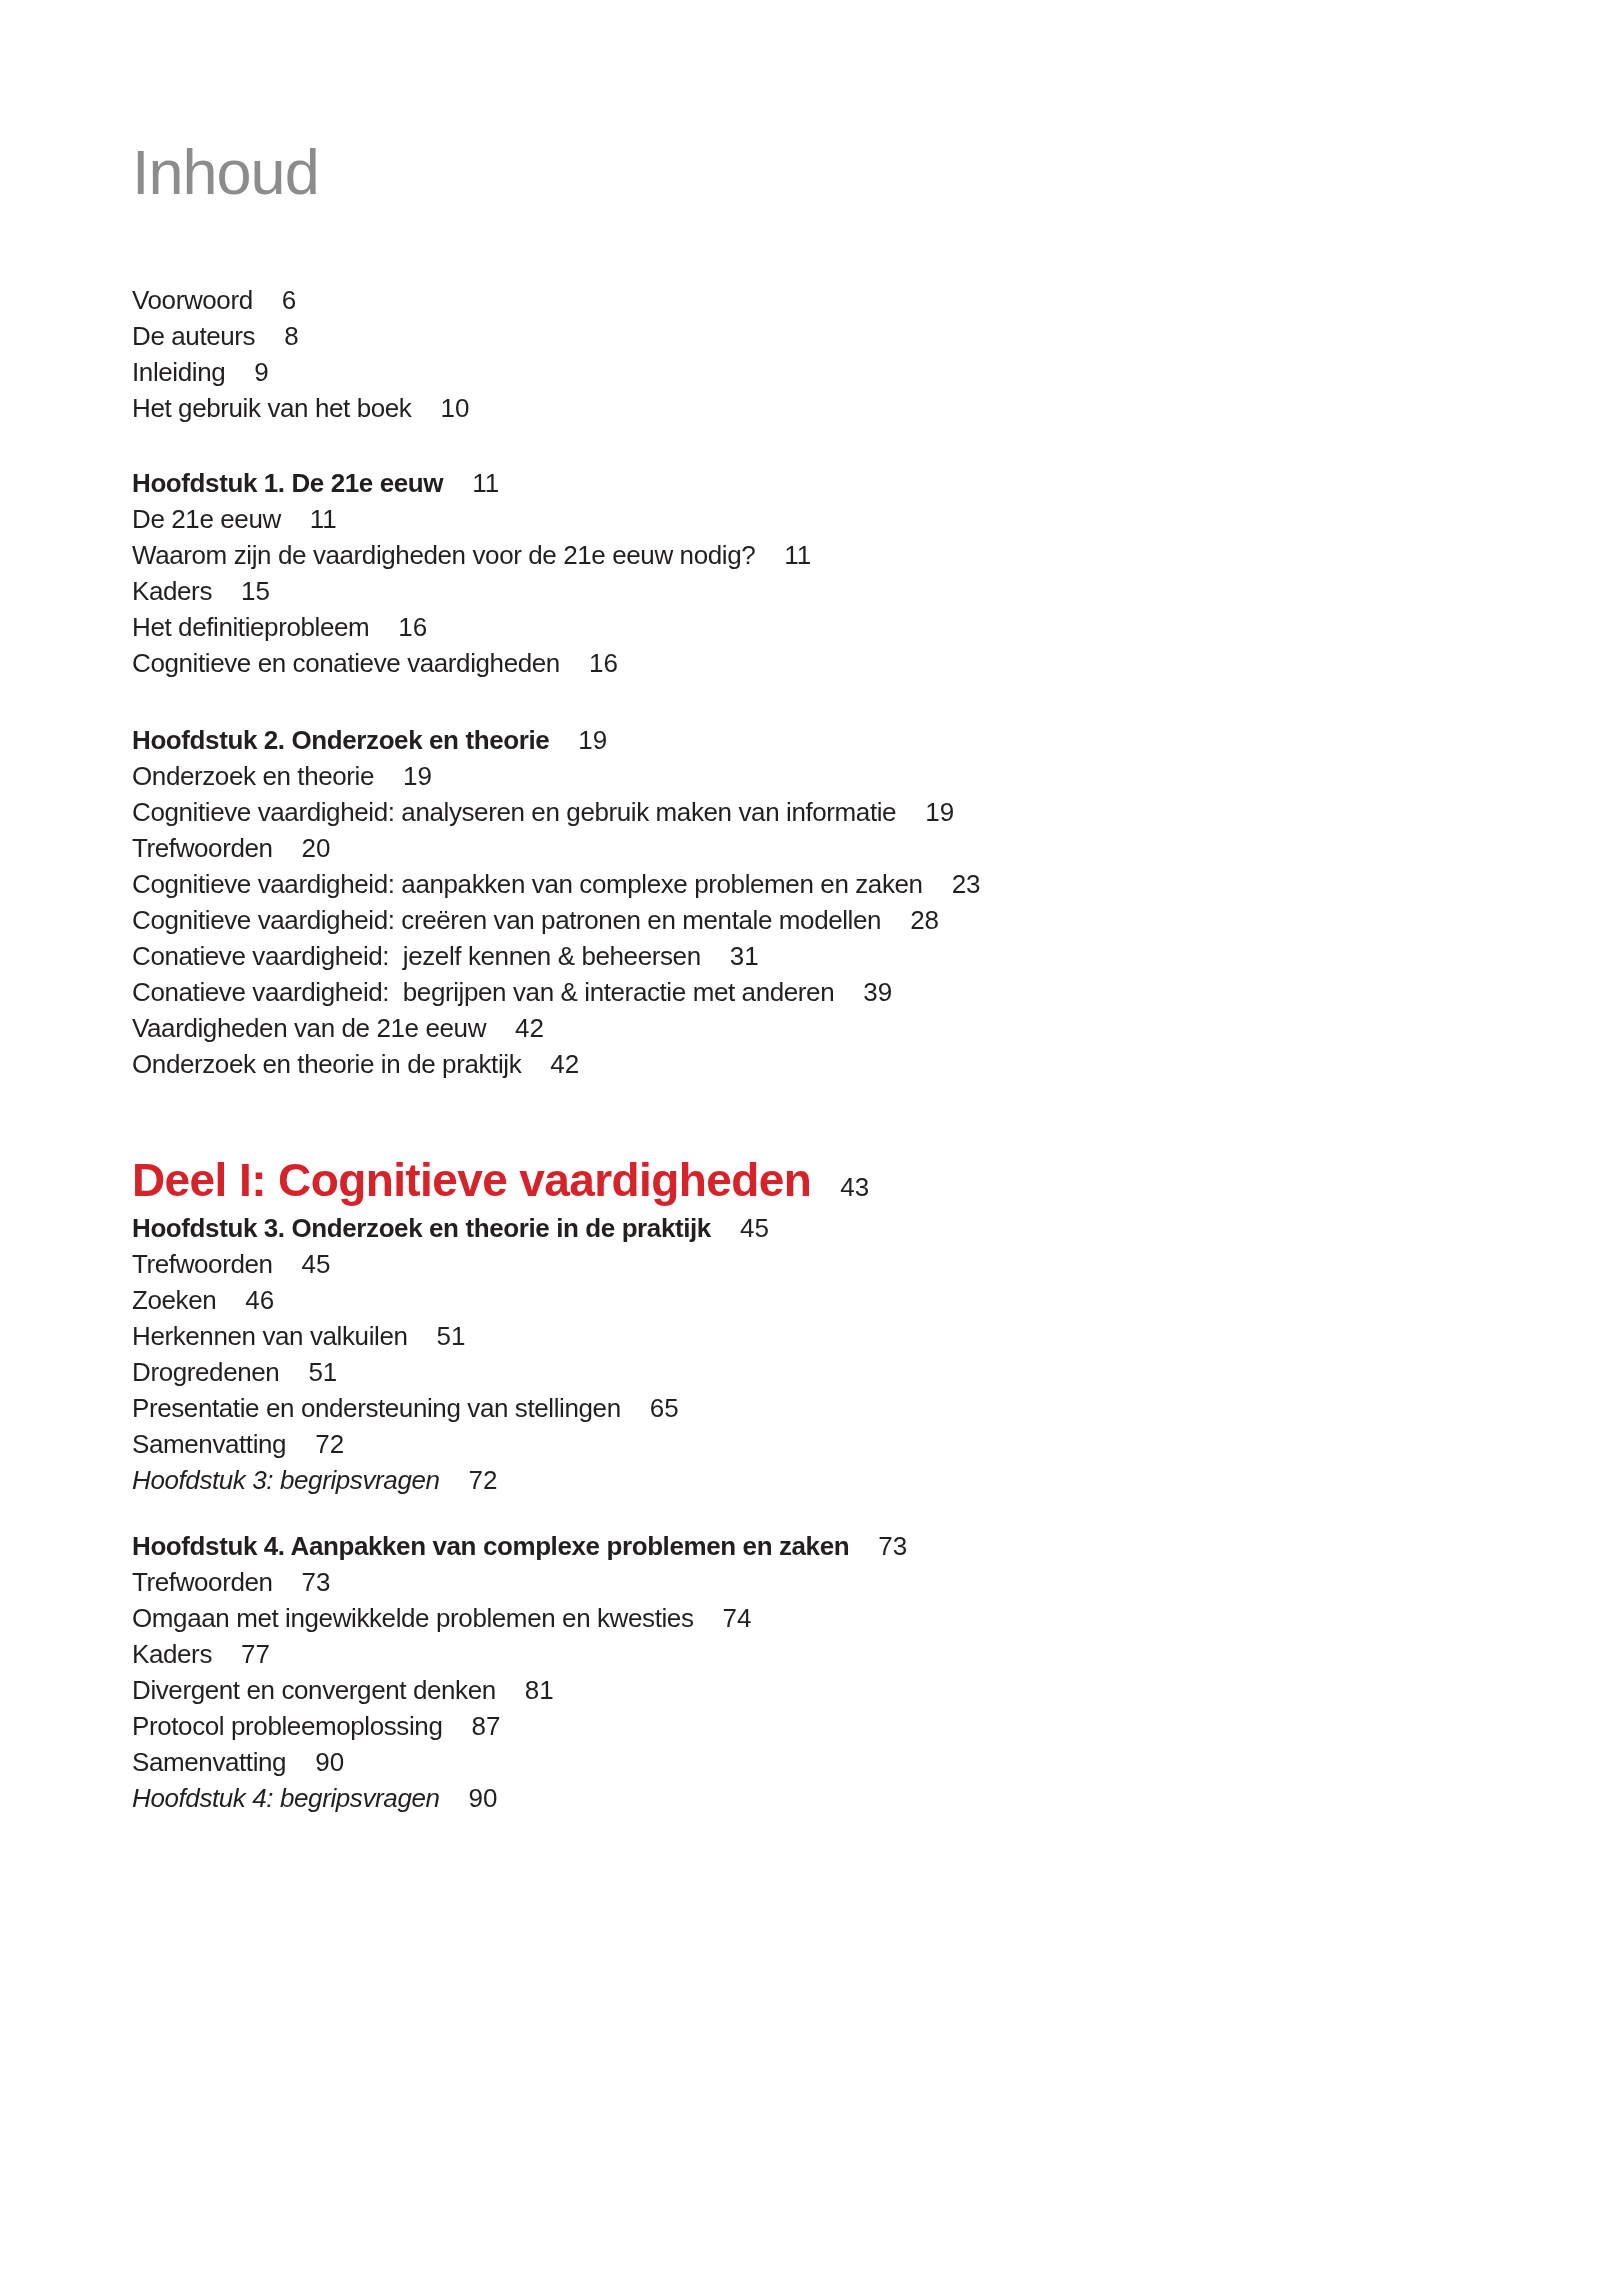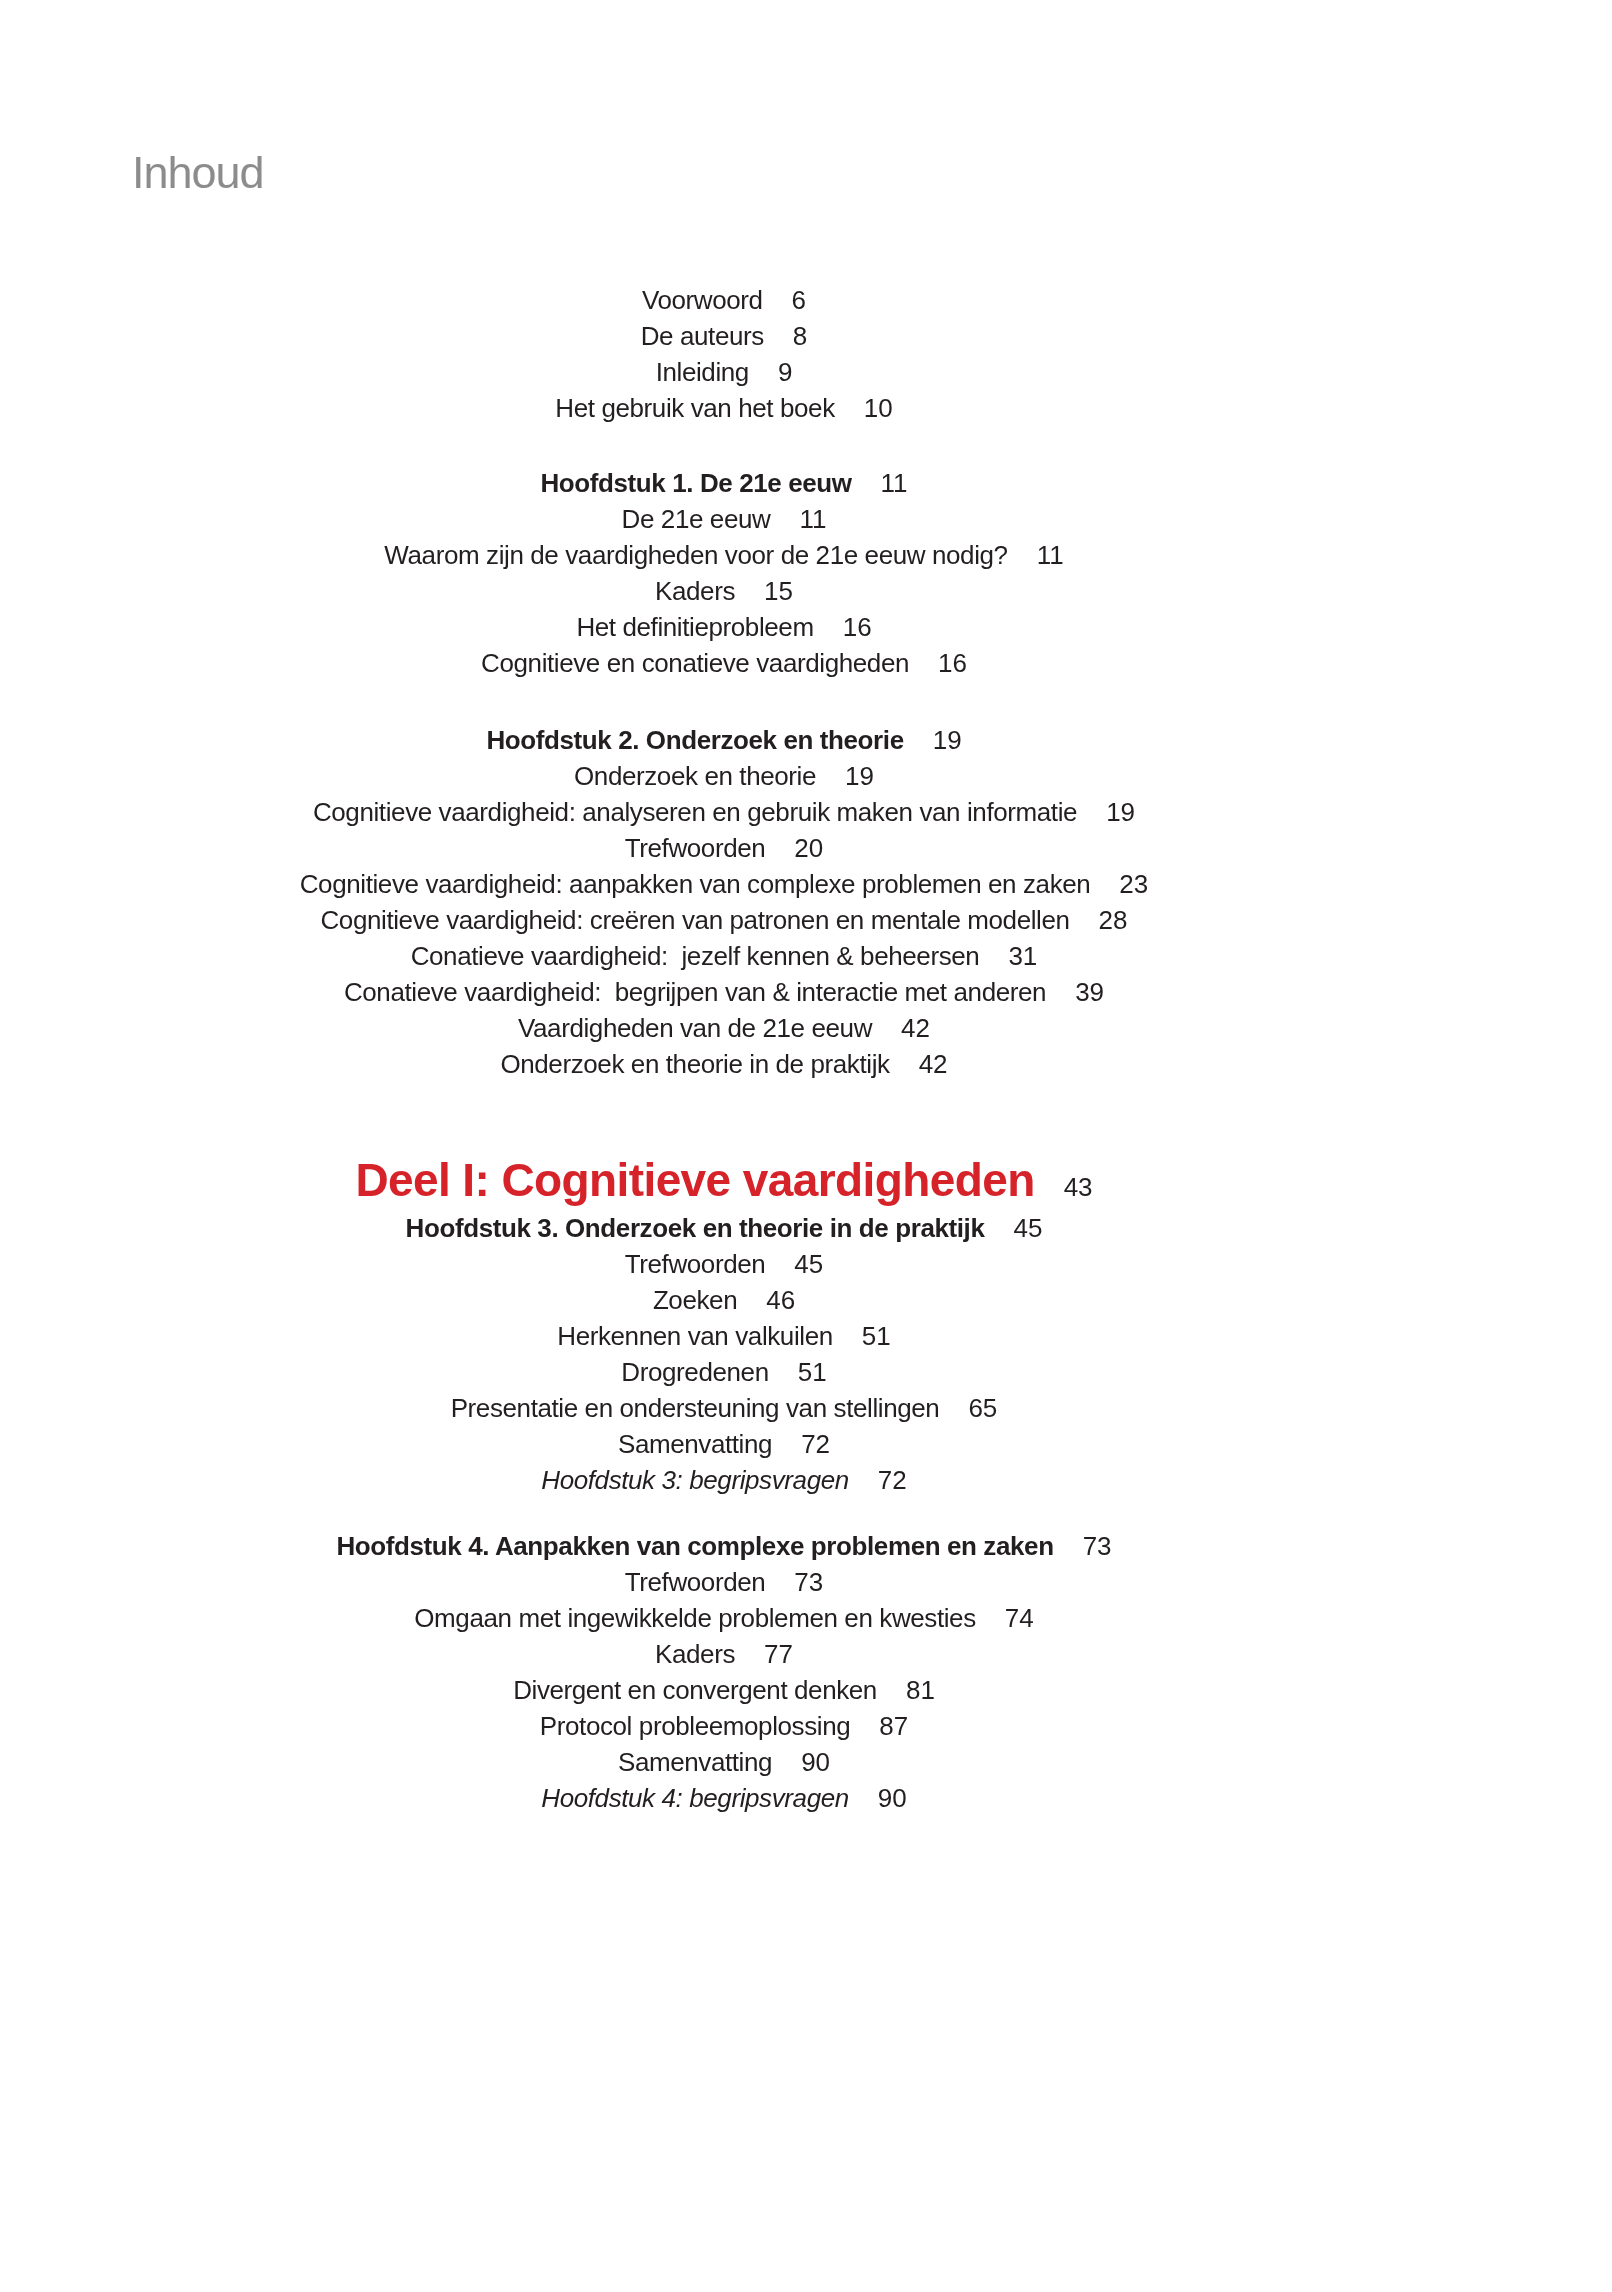--- a/index.html
+++ b/index.html
@@ -13,37 +13,37 @@
     position:relative;
     width:1612px;
     height:2292px;
     background:#ffffff;
     font-family:"Liberation Sans","DejaVu Sans",sans-serif;
     color:var(--text);
     padding:136px 296px 0 132px;
   }
   h1.doc-title{
     margin:0 0 73px 0;
-    font-size:45px;
+    font-size:63px;
     line-height:73px;
     font-weight:400;
     color:var(--title-gray);
     letter-spacing:-1px;
   }
   .toc{display:block;}
   .toc-section{margin:0;}
   .sec-0{margin-top:0;}
   .sec-1{margin-top:39px;}
   .sec-2{margin-top:41px;}
   .sec-3{margin-top:75px;}
   .sec-4{}
   .sec-5{margin-top:30px;}
   .toc-row{
     display:flex;
-    justify-content:center;
+    justify-content:flex-start;
     align-items:baseline;
     line-height:36px;
     font-size:26px;
   }
   .toc-row .entry-label{
     white-space:pre-wrap;
     letter-spacing:-0.4px;
     padding-right:29px;
   }
   .toc-row .page-num{

